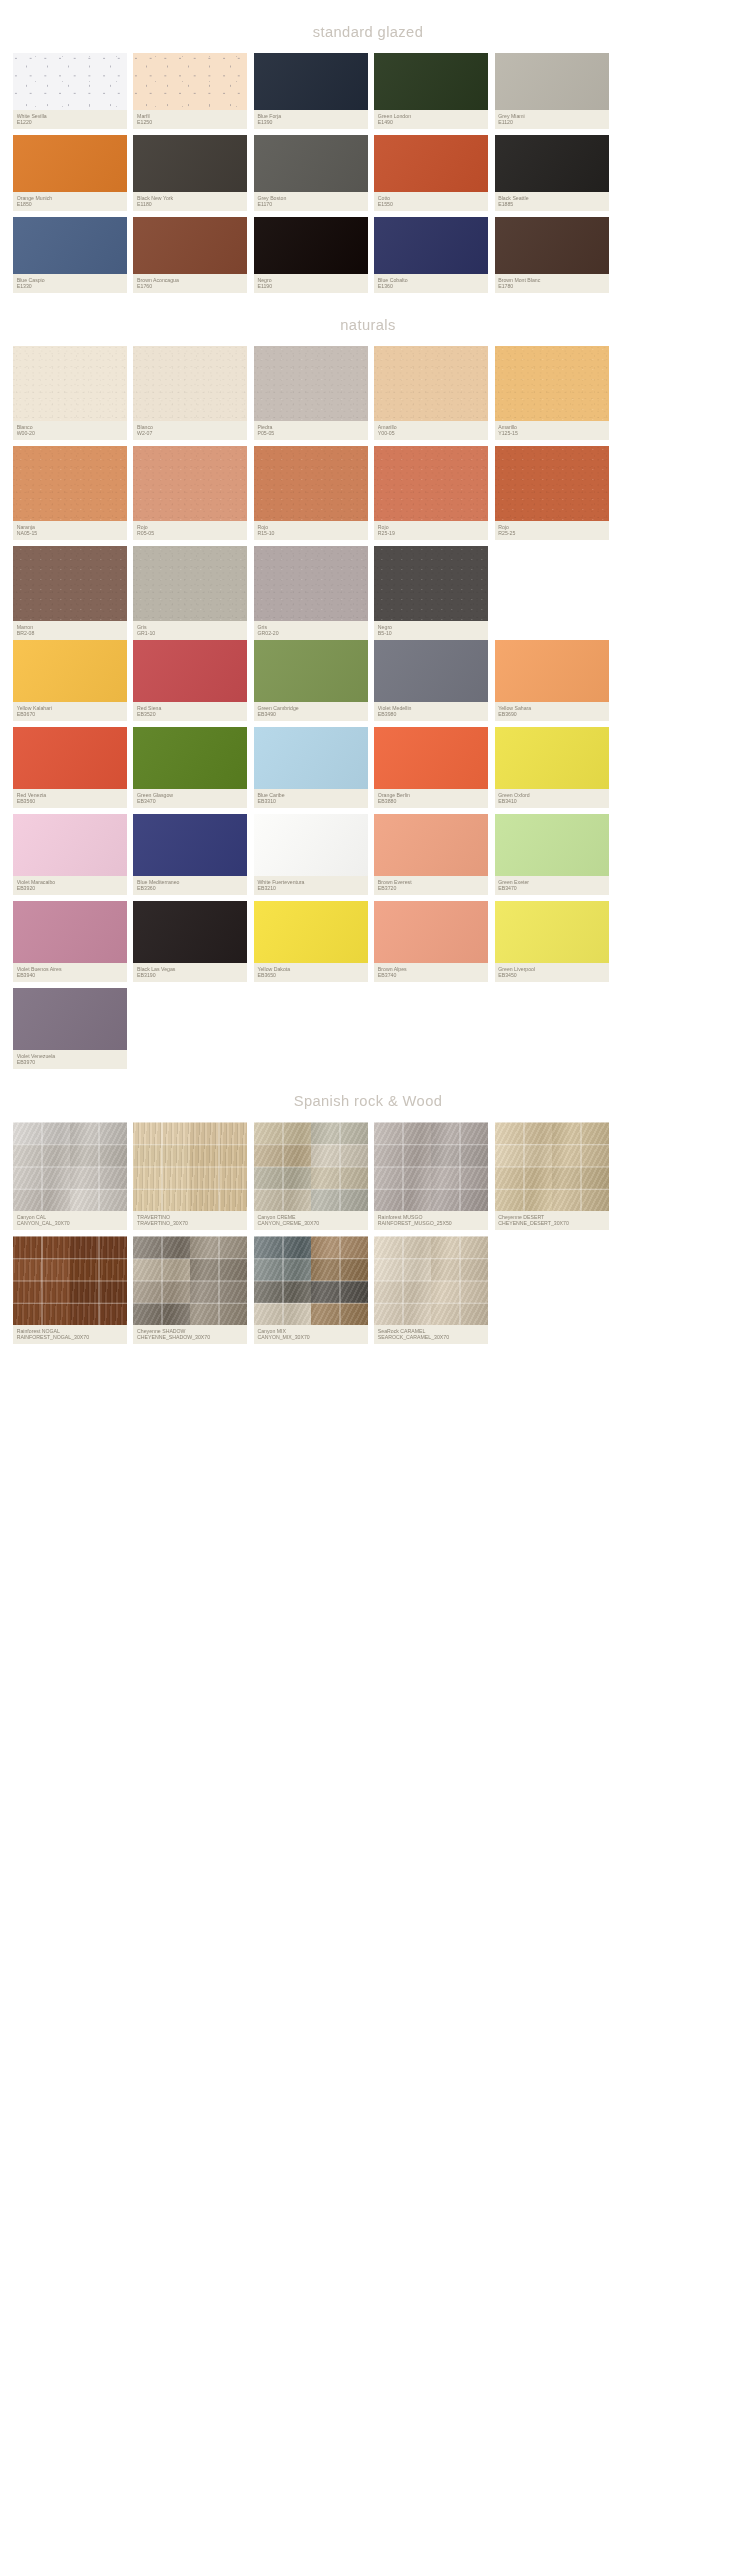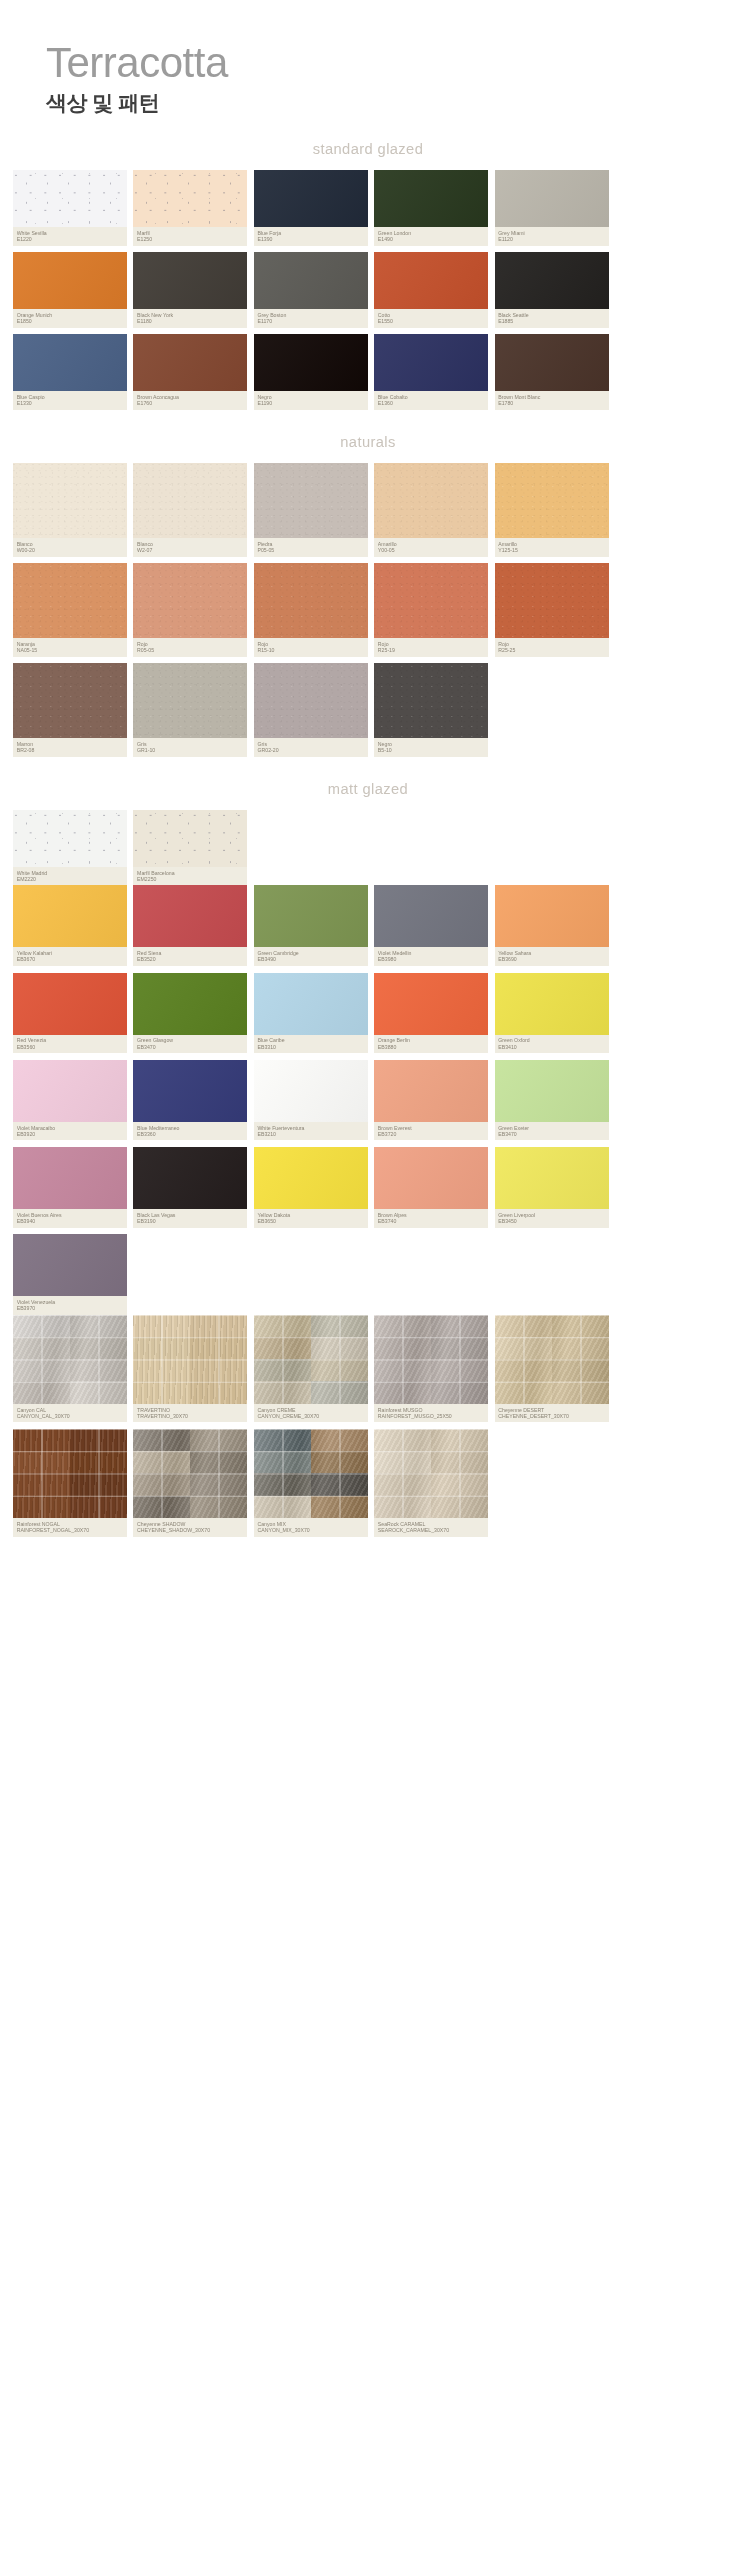--- a/index.html
+++ b/index.html
@@ -136,24 +136,20 @@
     grid-template-columns: 1fr 1fr; grid-template-rows: repeat(4, 1fr); }
   .blocks > i { display: block; }
 
   .spacer-lg { height: 31px; }
 </style>
 </head>
 <body>
 
 <div class="page">
 
-  <header class="header">
-    <h1 class="brand-title">Terracotta</h1>
-    <h2 class="brand-sub">색상 및 패턴</h2>
-  </header>
 
   <div id="sections-root">
       <section>
         <div class="section-head">standard glazed</div>
         <div class="grid">
           <div class="card">
             <div class="chip chip-sq tex-speck" style="background: rgb(244, 244, 246);"></div>
             <div class="cap">
               <span class="nm">White Sevilla</span>
               <span class="cd">E1220</span>
@@ -356,190 +352,172 @@
           <div class="card">
             <div class="chip chip-tall tex-grain" style="background: rgb(80, 76, 74);"></div>
             <div class="cap">
               <span class="nm">Negro</span>
               <span class="cd">B5-10</span>
             </div>
           </div>
         </div>
       </section>
       <section>
-        <div class="section-head">matt glazed</div>
         <div class="grid">
           <div class="card">
-            <div class="chip chip-sq tex-speck" style="background: rgb(243, 244, 242);"></div>
-            <div class="cap">
-              <span class="nm">White Madrid</span>
-              <span class="cd">EM2220</span>
-            </div>
-          </div>
-          <div class="card">
-            <div class="chip chip-sq tex-speck" style="background: rgb(236, 230, 216);"></div>
-            <div class="cap">
-              <span class="nm">Marfil Barcelona</span>
-              <span class="cd">EM2250</span>
+            <div class="chip chip-med tex-flat" style="background: rgb(248, 192, 70);"></div>
+            <div class="cap">
+              <span class="nm">Yellow Kalahari</span>
+              <span class="cd">EB3670</span>
+            </div>
+          </div>
+          <div class="card">
+            <div class="chip chip-med tex-flat" style="background: rgb(197, 75, 79);"></div>
+            <div class="cap">
+              <span class="nm">Red Siena</span>
+              <span class="cd">EB3520</span>
+            </div>
+          </div>
+          <div class="card">
+            <div class="chip chip-med tex-flat" style="background: rgb(125, 149, 81);"></div>
+            <div class="cap">
+              <span class="nm">Green Cambridge</span>
+              <span class="cd">EB3490</span>
+            </div>
+          </div>
+          <div class="card">
+            <div class="chip chip-med tex-flat" style="background: rgb(114, 116, 127);"></div>
+            <div class="cap">
+              <span class="nm">Violet Medellin</span>
+              <span class="cd">EB3980</span>
+            </div>
+          </div>
+          <div class="card">
+            <div class="chip chip-med tex-flat" style="background: rgb(245, 162, 99);"></div>
+            <div class="cap">
+              <span class="nm">Yellow Sahara</span>
+              <span class="cd">EB3690</span>
+            </div>
+          </div>
+          <div class="card">
+            <div class="chip chip-med tex-flat" style="background: rgb(224, 84, 55);"></div>
+            <div class="cap">
+              <span class="nm">Red Venezia</span>
+              <span class="cd">EB3560</span>
+            </div>
+          </div>
+          <div class="card">
+            <div class="chip chip-med tex-flat" style="background: rgb(90, 128, 32);"></div>
+            <div class="cap">
+              <span class="nm">Green Glasgow</span>
+              <span class="cd">EB3470</span>
+            </div>
+          </div>
+          <div class="card">
+            <div class="chip chip-med tex-flat" style="background: rgb(179, 214, 232);"></div>
+            <div class="cap">
+              <span class="nm">Blue Caribe</span>
+              <span class="cd">EB3310</span>
+            </div>
+          </div>
+          <div class="card">
+            <div class="chip chip-med tex-flat" style="background: rgb(239, 102, 60);"></div>
+            <div class="cap">
+              <span class="nm">Orange Berlin</span>
+              <span class="cd">EB3880</span>
+            </div>
+          </div>
+          <div class="card">
+            <div class="chip chip-med tex-flat" style="background: rgb(238, 226, 73);"></div>
+            <div class="cap">
+              <span class="nm">Green Oxford</span>
+              <span class="cd">EB3410</span>
+            </div>
+          </div>
+          <div class="card">
+            <div class="chip chip-med tex-flat" style="background: rgb(243, 203, 221);"></div>
+            <div class="cap">
+              <span class="nm">Violet Maracaibo</span>
+              <span class="cd">EB3920</span>
+            </div>
+          </div>
+          <div class="card">
+            <div class="chip chip-med tex-flat" style="background: rgb(53, 59, 121);"></div>
+            <div class="cap">
+              <span class="nm">Blue Mediterraneo</span>
+              <span class="cd">EB3360</span>
+            </div>
+          </div>
+          <div class="card">
+            <div class="chip chip-med tex-flat" style="background: rgb(252, 252, 250);"></div>
+            <div class="cap">
+              <span class="nm">White Fuerteventura</span>
+              <span class="cd">EB3210</span>
+            </div>
+          </div>
+          <div class="card">
+            <div class="chip chip-med tex-flat" style="background: rgb(240, 163, 131);"></div>
+            <div class="cap">
+              <span class="nm">Brown Everest</span>
+              <span class="cd">EB3720</span>
+            </div>
+          </div>
+          <div class="card">
+            <div class="chip chip-med tex-flat" style="background: rgb(197, 227, 155);"></div>
+            <div class="cap">
+              <span class="nm">Green Exeter</span>
+              <span class="cd">EB3470</span>
+            </div>
+          </div>
+          <div class="card">
+            <div class="chip chip-med tex-flat" style="background: rgb(198, 135, 159);"></div>
+            <div class="cap">
+              <span class="nm">Violet Buenos Aires</span>
+              <span class="cd">EB3940</span>
+            </div>
+          </div>
+          <div class="card">
+            <div class="chip chip-med tex-flat" style="background: rgb(36, 29, 29);"></div>
+            <div class="cap">
+              <span class="nm">Black Las Vegas</span>
+              <span class="cd">EB3190</span>
+            </div>
+          </div>
+          <div class="card">
+            <div class="chip chip-med tex-flat" style="background: rgb(247, 225, 62);"></div>
+            <div class="cap">
+              <span class="nm">Yellow Dakota</span>
+              <span class="cd">EB3650</span>
+            </div>
+          </div>
+          <div class="card">
+            <div class="chip chip-med tex-flat" style="background: rgb(240, 161, 132);"></div>
+            <div class="cap">
+              <span class="nm">Brown Alpes</span>
+              <span class="cd">EB3740</span>
+            </div>
+          </div>
+          <div class="card">
+            <div class="chip chip-med tex-flat" style="background: rgb(240, 232, 92);"></div>
+            <div class="cap">
+              <span class="nm">Green Liverpool</span>
+              <span class="cd">EB3450</span>
+            </div>
+          </div>
+          <div class="card">
+            <div class="chip chip-med tex-flat" style="background: rgb(127, 113, 130);"></div>
+            <div class="cap">
+              <span class="nm">Violet Venezuela</span>
+              <span class="cd">EB3970</span>
             </div>
           </div>
         </div>
       </section>
       <section>
-        <div class="grid">
-          <div class="card">
-            <div class="chip chip-med tex-flat" style="background: rgb(248, 192, 70);"></div>
-            <div class="cap">
-              <span class="nm">Yellow Kalahari</span>
-              <span class="cd">EB3670</span>
-            </div>
-          </div>
-          <div class="card">
-            <div class="chip chip-med tex-flat" style="background: rgb(197, 75, 79);"></div>
-            <div class="cap">
-              <span class="nm">Red Siena</span>
-              <span class="cd">EB3520</span>
-            </div>
-          </div>
-          <div class="card">
-            <div class="chip chip-med tex-flat" style="background: rgb(125, 149, 81);"></div>
-            <div class="cap">
-              <span class="nm">Green Cambridge</span>
-              <span class="cd">EB3490</span>
-            </div>
-          </div>
-          <div class="card">
-            <div class="chip chip-med tex-flat" style="background: rgb(114, 116, 127);"></div>
-            <div class="cap">
-              <span class="nm">Violet Medellin</span>
-              <span class="cd">EB3980</span>
-            </div>
-          </div>
-          <div class="card">
-            <div class="chip chip-med tex-flat" style="background: rgb(245, 162, 99);"></div>
-            <div class="cap">
-              <span class="nm">Yellow Sahara</span>
-              <span class="cd">EB3690</span>
-            </div>
-          </div>
-          <div class="card">
-            <div class="chip chip-med tex-flat" style="background: rgb(224, 84, 55);"></div>
-            <div class="cap">
-              <span class="nm">Red Venezia</span>
-              <span class="cd">EB3560</span>
-            </div>
-          </div>
-          <div class="card">
-            <div class="chip chip-med tex-flat" style="background: rgb(90, 128, 32);"></div>
-            <div class="cap">
-              <span class="nm">Green Glasgow</span>
-              <span class="cd">EB3470</span>
-            </div>
-          </div>
-          <div class="card">
-            <div class="chip chip-med tex-flat" style="background: rgb(179, 214, 232);"></div>
-            <div class="cap">
-              <span class="nm">Blue Caribe</span>
-              <span class="cd">EB3310</span>
-            </div>
-          </div>
-          <div class="card">
-            <div class="chip chip-med tex-flat" style="background: rgb(239, 102, 60);"></div>
-            <div class="cap">
-              <span class="nm">Orange Berlin</span>
-              <span class="cd">EB3880</span>
-            </div>
-          </div>
-          <div class="card">
-            <div class="chip chip-med tex-flat" style="background: rgb(238, 226, 73);"></div>
-            <div class="cap">
-              <span class="nm">Green Oxford</span>
-              <span class="cd">EB3410</span>
-            </div>
-          </div>
-          <div class="card">
-            <div class="chip chip-med tex-flat" style="background: rgb(243, 203, 221);"></div>
-            <div class="cap">
-              <span class="nm">Violet Maracaibo</span>
-              <span class="cd">EB3920</span>
-            </div>
-          </div>
-          <div class="card">
-            <div class="chip chip-med tex-flat" style="background: rgb(53, 59, 121);"></div>
-            <div class="cap">
-              <span class="nm">Blue Mediterraneo</span>
-              <span class="cd">EB3360</span>
-            </div>
-          </div>
-          <div class="card">
-            <div class="chip chip-med tex-flat" style="background: rgb(252, 252, 250);"></div>
-            <div class="cap">
-              <span class="nm">White Fuerteventura</span>
-              <span class="cd">EB3210</span>
-            </div>
-          </div>
-          <div class="card">
-            <div class="chip chip-med tex-flat" style="background: rgb(240, 163, 131);"></div>
-            <div class="cap">
-              <span class="nm">Brown Everest</span>
-              <span class="cd">EB3720</span>
-            </div>
-          </div>
-          <div class="card">
-            <div class="chip chip-med tex-flat" style="background: rgb(197, 227, 155);"></div>
-            <div class="cap">
-              <span class="nm">Green Exeter</span>
-              <span class="cd">EB3470</span>
-            </div>
-          </div>
-          <div class="card">
-            <div class="chip chip-med tex-flat" style="background: rgb(198, 135, 159);"></div>
-            <div class="cap">
-              <span class="nm">Violet Buenos Aires</span>
-              <span class="cd">EB3940</span>
-            </div>
-          </div>
-          <div class="card">
-            <div class="chip chip-med tex-flat" style="background: rgb(36, 29, 29);"></div>
-            <div class="cap">
-              <span class="nm">Black Las Vegas</span>
-              <span class="cd">EB3190</span>
-            </div>
-          </div>
-          <div class="card">
-            <div class="chip chip-med tex-flat" style="background: rgb(247, 225, 62);"></div>
-            <div class="cap">
-              <span class="nm">Yellow Dakota</span>
-              <span class="cd">EB3650</span>
-            </div>
-          </div>
-          <div class="card">
-            <div class="chip chip-med tex-flat" style="background: rgb(240, 161, 132);"></div>
-            <div class="cap">
-              <span class="nm">Brown Alpes</span>
-              <span class="cd">EB3740</span>
-            </div>
-          </div>
-          <div class="card">
-            <div class="chip chip-med tex-flat" style="background: rgb(240, 232, 92);"></div>
-            <div class="cap">
-              <span class="nm">Green Liverpool</span>
-              <span class="cd">EB3450</span>
-            </div>
-          </div>
-          <div class="card">
-            <div class="chip chip-med tex-flat" style="background: rgb(127, 113, 130);"></div>
-            <div class="cap">
-              <span class="nm">Violet Venezuela</span>
-              <span class="cd">EB3970</span>
-            </div>
-          </div>
-        </div>
-      </section>
-      <section>
+        <div class="section-head">Spanish rock &amp; Wood</div>
         <div class="grid">
           <div class="card">
             <div class="chip chip-tile tex-stone" style="background: rgb(207, 202, 196);">
               <div class="blocks">
                 <i style="background: rgb(216, 212, 207);"></i>
                 <i style="background: rgb(196, 191, 184);"></i>
                 <i style="background: rgb(207, 201, 193);"></i>
                 <i style="background: rgb(189, 183, 174);"></i>
                 <i style="background: rgb(210, 204, 197);"></i>
                 <i style="background: rgb(200, 194, 186);"></i>

